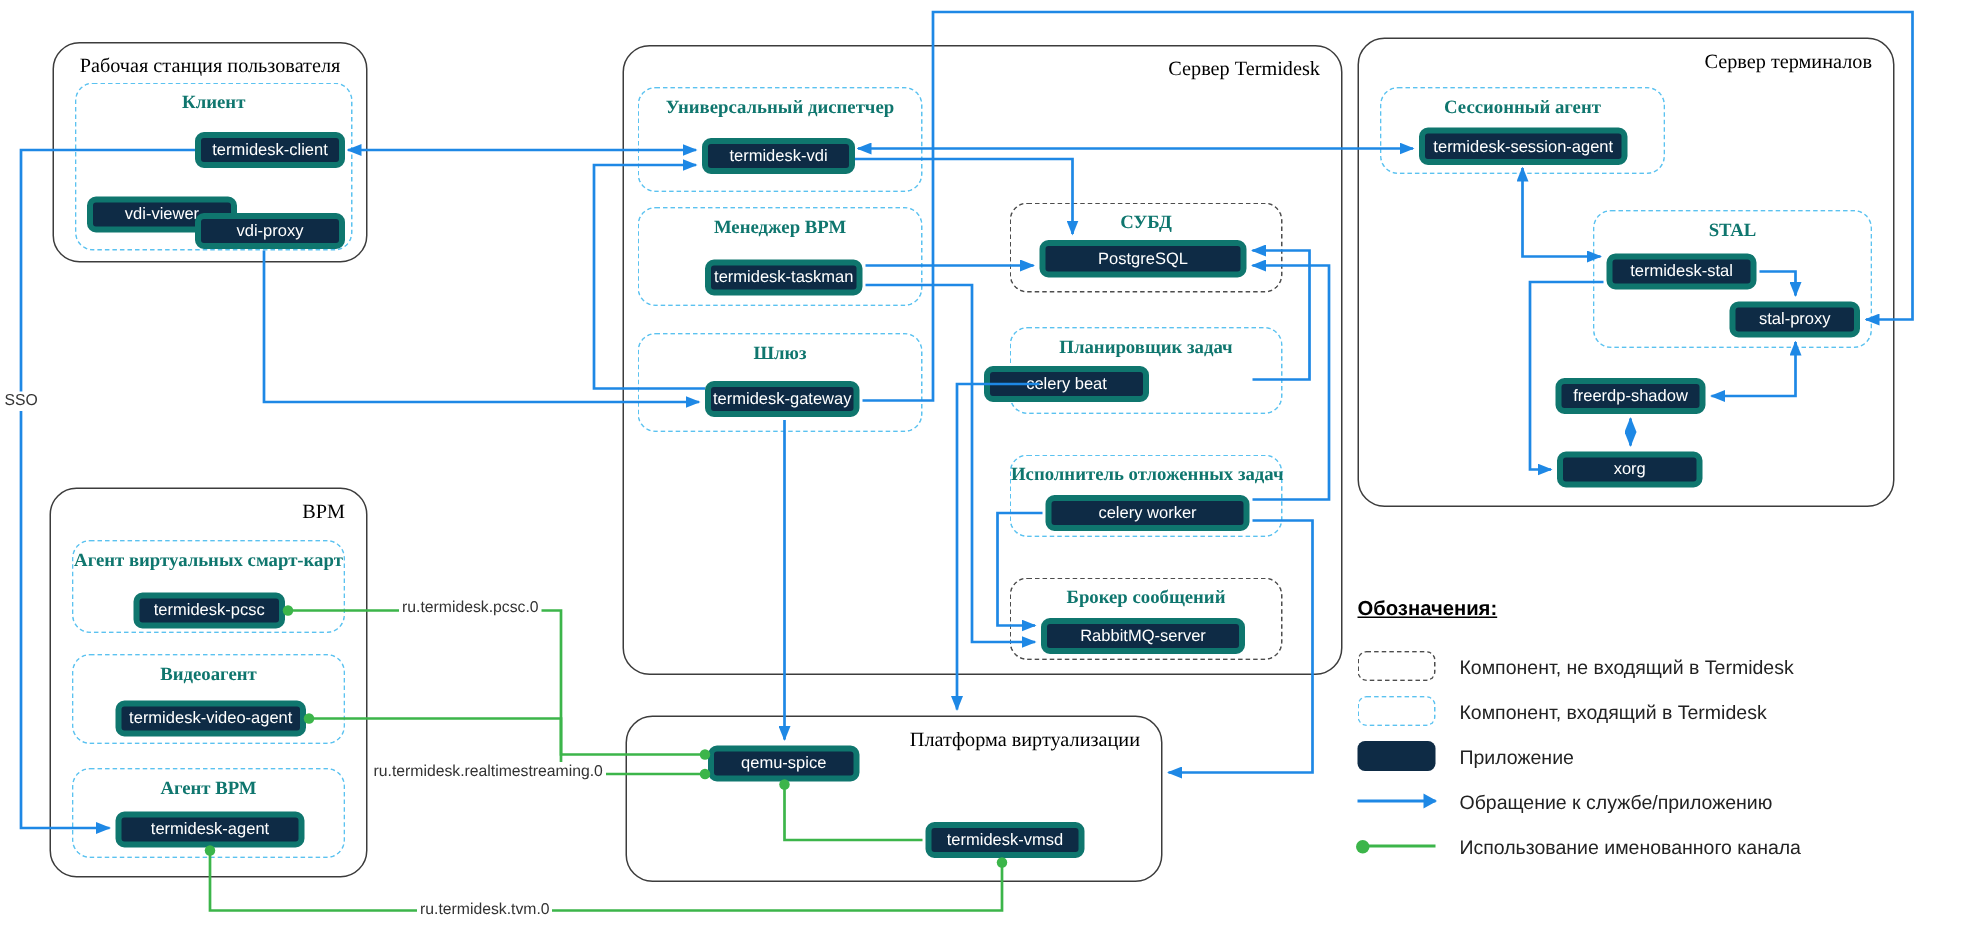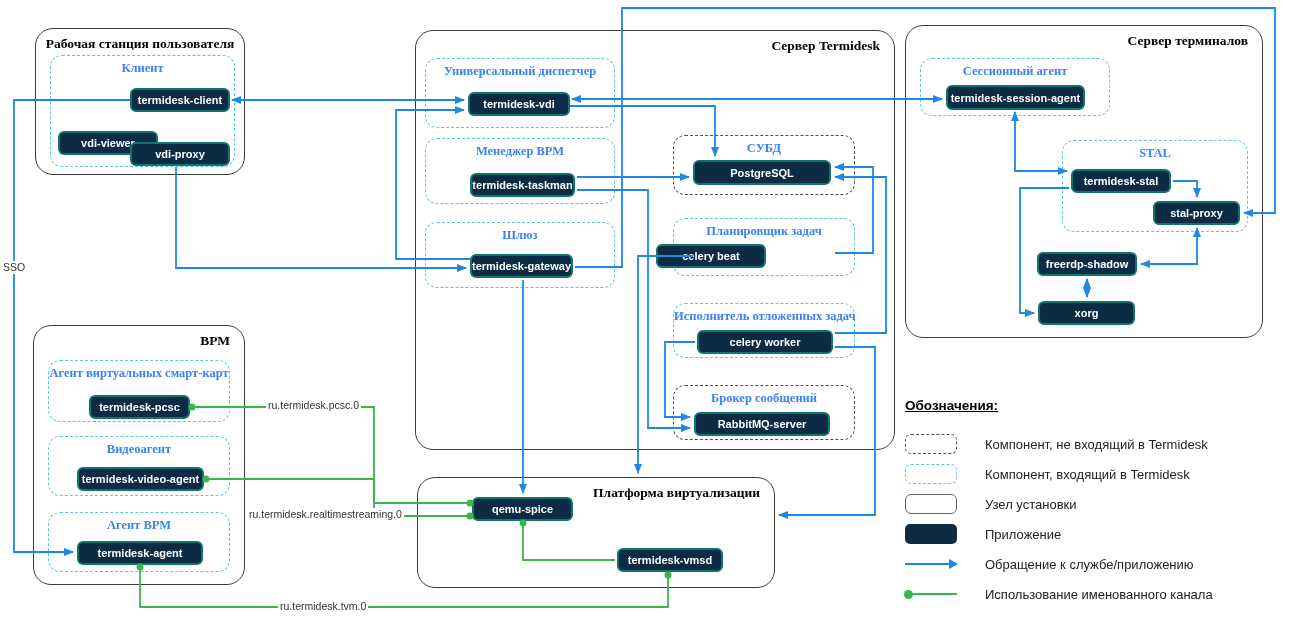--- a/index.html
+++ b/index.html
@@ -1,35 +1,35 @@
 <!DOCTYPE html>
 <html><head>
 <meta charset="utf-8">
 <style>
   html,body{margin:0;padding:0;background:#fff;}
   .canvas{position:relative;width:1307px;height:617px;background:#fff;
           font-family:"Liberation Sans",sans-serif;overflow:hidden;}
   .container{position:absolute;border:1.7px solid #3c3c3c;border-radius:18px;z-index:1;box-sizing:border-box;}
-  .ctitle{position:absolute;top:7px;font-family:"Liberation Serif",serif;font-weight:bold;
+  .ctitle{position:absolute;top:7px;font-family:"Liberation Serif",serif;font-weight:normal;
           font-size:13.5px;color:#000;white-space:nowrap;}
   .ctitle.center{left:0;right:0;text-align:center;}
   .ctitle.right{right:14px;}
   .group{position:absolute;border:1.6px dashed #5bc2f0;border-radius:12px;z-index:2;box-sizing:border-box;}
   .group.dark{border-color:#4d4d4d;}
   .gtitle{position:absolute;top:5px;left:0;right:0;text-align:center;
-          font-family:"Liberation Serif",serif;font-weight:bold;font-size:12.5px;color:#3b82f6;white-space:nowrap;}
-  .app{position:absolute;background:#0e2b45;border:2px solid #0f766e;border-radius:6px;color:#fff;
-       font-weight:bold;font-size:11px;display:flex;align-items:center;justify-content:center;
+          font-family:"Liberation Serif",serif;font-weight:bold;font-size:12.5px;color:#0f766e;white-space:nowrap;}
+  .app{position:absolute;background:#0e2b45;border:4px solid #0f766e;border-radius:6px;color:#fff;
+       font-weight:normal;font-size:11px;display:flex;align-items:center;justify-content:center;
        white-space:nowrap;z-index:3;box-sizing:border-box;}
   svg.edges{position:absolute;left:0;top:0;z-index:4;pointer-events:none;}
   .edge-label{position:absolute;background:#fff;font-size:10.5px;color:#333;z-index:5;
               padding:0 2px;white-space:nowrap;line-height:13px;}
   .legend{position:absolute;left:905px;top:398px;width:390px;z-index:2;}
   .legend-title{font-weight:bold;text-decoration:underline;font-size:13.5px;color:#000;margin-bottom:16px;}
-  .legend-row{display:flex;align-items:center;height:30px;gap:12px;}
+  .legend-row{display:flex;align-items:center;height:30px;}
   .legend-row span{font-size:13px;color:#222;}
   .sw{width:52px;height:20px;margin-right:16px;flex:none;border-radius:6px;box-sizing:border-box;}
   .sw.dark-dashed{border:1.6px dashed #4d4d4d;}
   .sw.blue-dashed{border:1.6px dashed #5bc2f0;}
   .sw.solid{border:1.8px solid #666;}
   .sw.app-swatch{background:#0e2b45;border-radius:5px;}
   .sw.arrow-swatch{height:2px;background:#1e88e5;border-radius:0;position:relative;}
   .sw.arrow-swatch::after{content:"";position:absolute;right:-1px;top:-4px;
       border-left:9px solid #1e88e5;border-top:5px solid transparent;border-bottom:5px solid transparent;}
   .sw.channel-swatch{height:2px;background:#3cb54a;border-radius:0;position:relative;}
@@ -118,24 +118,20 @@
       <div class="legend-title">Обозначения:</div>
       <div class="legend-row">
         <div class="sw dark-dashed"></div>
         <span>Компонент, не входящий в Termidesk</span>
       </div>
       <div class="legend-row">
         <div class="sw blue-dashed"></div>
         <span>Компонент, входящий в Termidesk</span>
       </div>
       <div class="legend-row">
-        <div class="sw solid"></div>
-        <span>Узел установки</span>
-      </div>
-      <div class="legend-row">
         <div class="sw app-swatch"></div>
         <span>Приложение</span>
       </div>
       <div class="legend-row">
         <div class="sw arrow-swatch"></div>
         <span>Обращение к службе/приложению</span>
       </div>
       <div class="legend-row">
         <div class="sw channel-swatch"></div>
         <span>Использование именованного канала</span>

